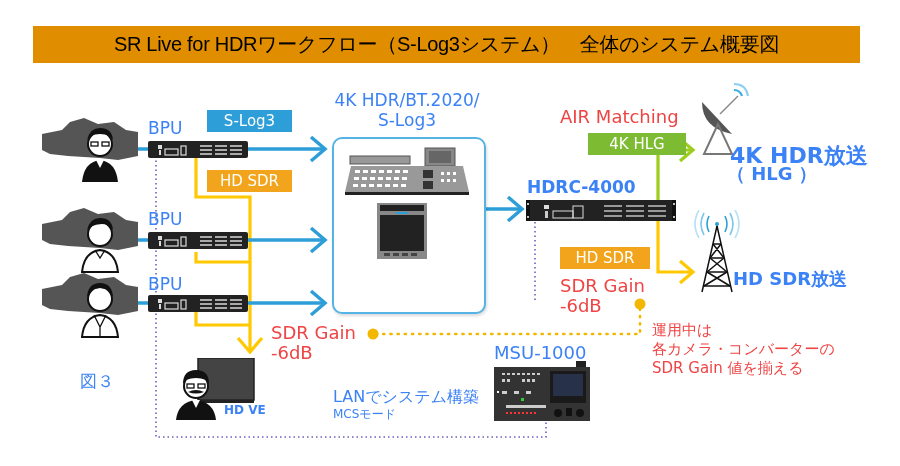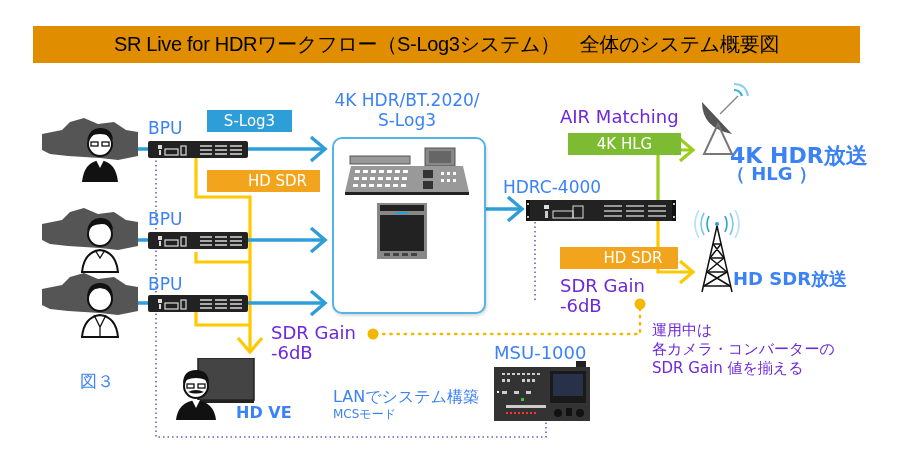--- a/index.html
+++ b/index.html
@@ -4,24 +4,24 @@
 <style>
   html, body { margin: 0; padding: 0; background: #ffffff; }
   body { width: 900px; height: 466px; position: relative; overflow: hidden;
          font-family: "DejaVu Sans", "Liberation Sans", sans-serif; color: #1a1a1a; }
   .abs { position: absolute; }
   .title-bar { left: 33px; top: 26px; width: 827px; height: 37px; background: #e08e00;
                color: #000000; font-size: 20px; line-height: 37px; text-align: center; white-space: nowrap;
                font-family: "Liberation Sans", sans-serif; letter-spacing: -0.3px; }
   .label { font-size: 17px; white-space: nowrap; line-height: 1.15; }
   .label-black { color: #3b82f6; }
-  .label-orange { color: #6d28d9; }
+  .label-orange { color: #ef4444; }
   .tag { color: #fff; font-size: 15px; text-align: center; line-height: 22px; white-space: nowrap; }
   .tag-blue { background: #2e9ed8; }
-  .tag-yellow { background: #f2a51c; padding-left: 28px; }
+  .tag-yellow { background: #f2a51c; }
   .tag-green { background: #7dbb32; }
   .switch-box { left: 332px; top: 137px; width: 150px; height: 173px; border: 2px solid #56b3e6;
                 border-radius: 10px; background: #fff; box-shadow: 1px 2px 3px rgba(0,0,0,0.15); }
   .switch-label { left: 332px; top: 267px; width: 154px; text-align: center; font-weight: bold; font-size: 16px; line-height: 1.2; }
   svg.layer { position: absolute; left: 0; top: 0; }
   .bold { font-weight: bold; }
 </style>
 </head>
 <body>
 
@@ -214,21 +214,21 @@
         <rect x="39" y="107" width="6" height="3"></rect>
         <rect x="48" y="107" width="6" height="3"></rect>
         <rect x="57" y="107" width="6" height="3"></rect>
         <rect x="66" y="107" width="6" height="3"></rect>
       </g>
   </g>
 </svg>
 <div class="abs switch-label">
 </div>
 
-<div class="abs label label-black" style="left:503px;top:178px;">HDRC-4000</div>
+<div class="abs label label-black" style="left:527px;top:178px;font-weight:bold;">HDRC-4000</div>
 <svg class="abs" style="left:526px;top:200px;" width="150" height="21" viewBox="0 0 150 21">
   <rect x="0" y="0" width="150" height="21" fill="#222"></rect>
   <rect x="0" y="0" width="4" height="21" fill="#111"></rect>
     <rect x="146" y="0" width="4" height="21" fill="#111"></rect>
   <circle cx="2" cy="4" r="1" fill="#fff"></circle>
     <circle cx="2" cy="17" r="1" fill="#fff"></circle>
   <circle cx="148" cy="4" r="1" fill="#fff"></circle>
     <circle cx="148" cy="17" r="1" fill="#fff"></circle>
   <rect x="18" y="5" width="5" height="4" fill="#ddd"></rect>
     <rect x="19" y="11" width="3" height="7" fill="#ccc"></rect>
@@ -241,21 +241,21 @@
   <rect x="100" y="5" width="18" height="2"></rect>
       <rect x="100" y="10" width="18" height="2"></rect>
       <rect x="100" y="15" width="18" height="2"></rect>
   <rect x="122" y="5" width="18" height="2"></rect>
       <rect x="122" y="10" width="18" height="2"></rect>
       <rect x="122" y="15" width="18" height="2"></rect>
     </g>
 </svg>
 
 <div class="abs label label-orange" style="left:560px;top:107px;font-size:18px;">AIR Matching</div>
-<div class="abs tag tag-green" style="left:568px;top:133px;width:113px;">4K HLG</div>
+<div class="abs tag tag-green" style="left:588px;top:133px;width:98px;">4K HLG</div>
 <div class="abs tag tag-yellow" style="left:560px;top:247px;width:90px;">HD SDR</div>
 <div class="abs label label-orange" style="left:560px;top:276px;font-size:18px;">SDR Gain</div>
 <div class="abs label label-orange" style="left:560px;top:296px;font-size:18px;">-6dB</div>
 
 <svg class="abs" style="left:698px;top:76px;" width="60" height="82" viewBox="0 0 60 82">
   <g fill="none" stroke="#3aaee0" stroke-width="2.2">
     <path d="M36 14 Q42 14 44 20"></path>
     <path d="M36 8 Q48 8 50 20" stroke="#8fd0f0"></path>
   </g>
   <line x1="22" y1="38" x2="40" y2="20" stroke="#888" stroke-width="1.5"></line>
@@ -290,21 +290,21 @@
   <rect x="22" y="0" width="56" height="42" fill="#444" stroke="#222" stroke-width="1.5"></rect>
   <rect x="22" y="42" width="56" height="3" fill="#222"></rect>
   <circle cx="20" cy="28" r="12" fill="#fff" stroke="#111" stroke-width="2"></circle>
   <path d="M7 26 Q7 12 20 12 Q33 12 33 26 L30 22 Q20 18 10 22 Z" fill="#111"></path>
   <rect x="11" y="26" width="7" height="4" fill="none" stroke="#111" stroke-width="1.3"></rect>
   <rect x="22" y="26" width="7" height="4" fill="none" stroke="#111" stroke-width="1.3"></rect>
   <path d="M12 34 Q20 30 28 34 Q20 37 12 34 Z" fill="#111"></path>
   <path d="M0 62 Q2 44 20 42 Q38 44 40 62 Z" fill="#111"></path>
   <path d="M16 42 L20 50 L24 42" fill="#fff"></path>
 </svg>
-<div class="abs label label-black bold" style="left:236px;top:404px;font-size:16px;">HD VE</div>
+<div class="abs label label-black bold" style="left:224px;top:404px;font-size:12px;">HD VE</div>
 
 <div class="abs label label-black" style="left:80px;top:372px;">図３</div>
 
 <div class="abs label label-black" style="left:333px;top:388px;font-size:16px;">LANでシステム構築</div>
 <div class="abs label label-black" style="left:333px;top:408px;font-size:12px;">MCSモード</div>
 
 <div class="abs label label-black" style="left:494px;top:343px;font-size:18px;">MSU-1000</div>
 <svg class="abs" style="left:494px;top:361px;" width="96" height="60" viewBox="0 0 96 60">
   <rect x="0" y="6" width="96" height="54" fill="#333"></rect>
   <rect x="82" y="0" width="10" height="6" fill="#222"></rect>

